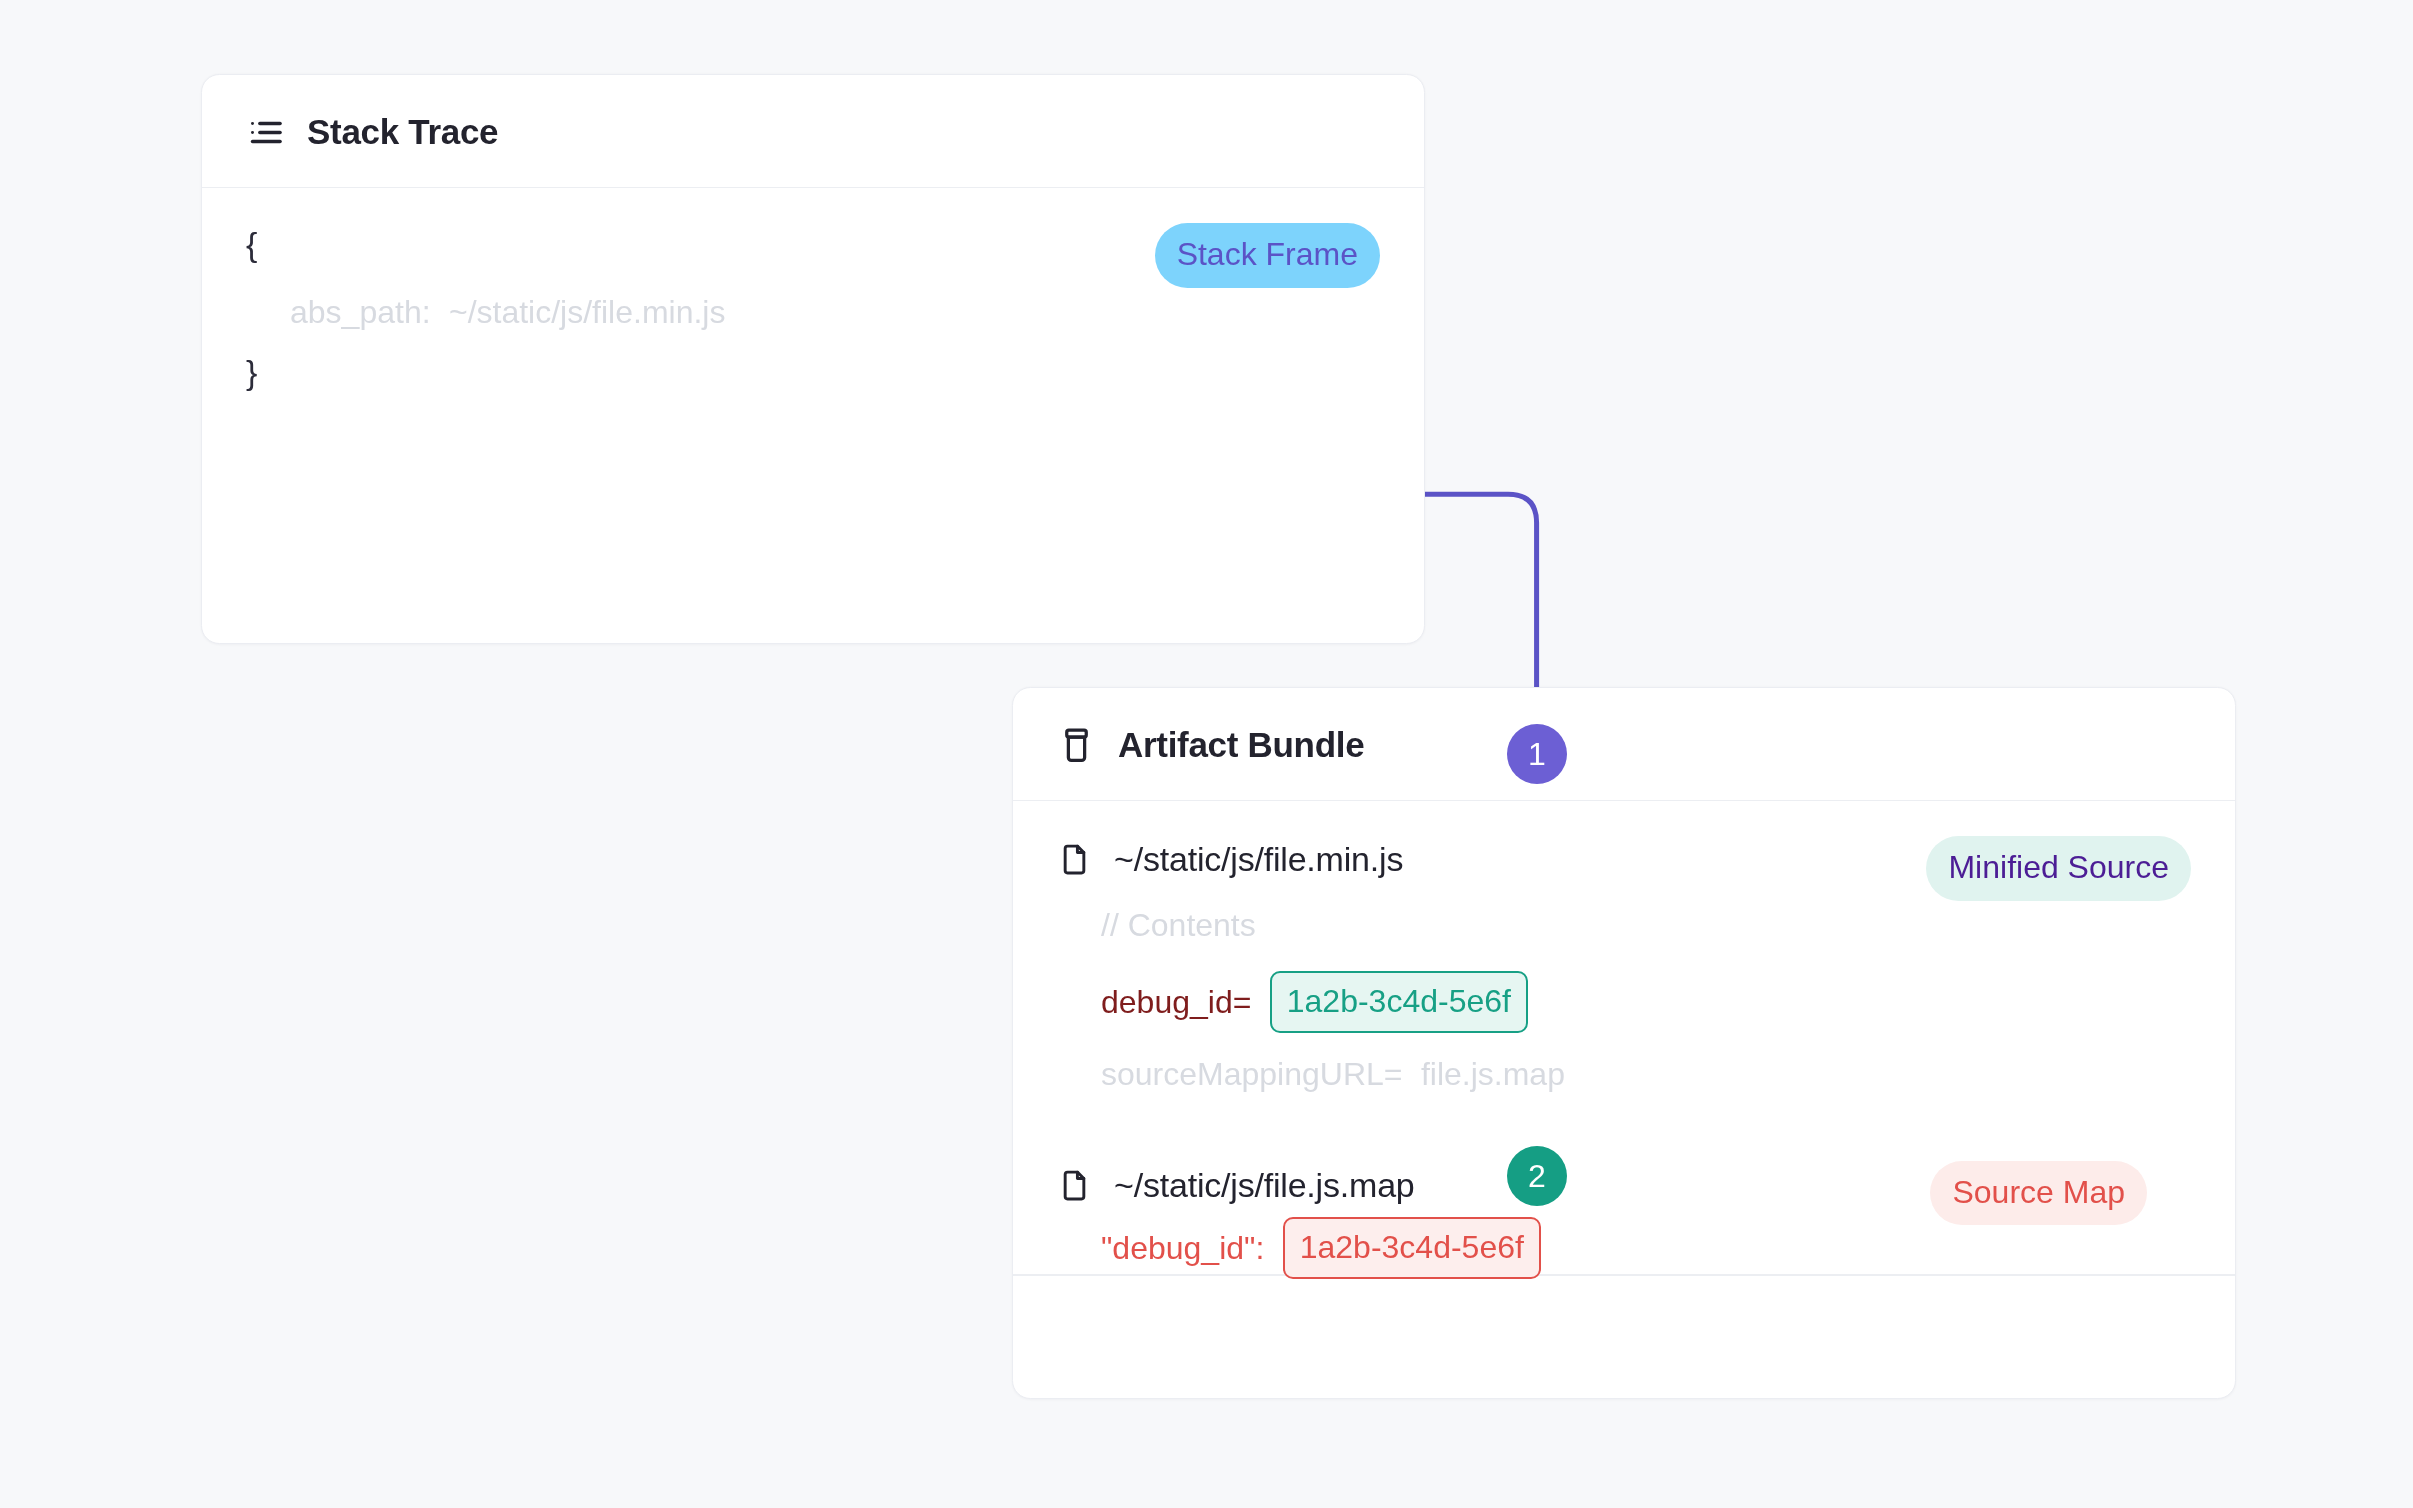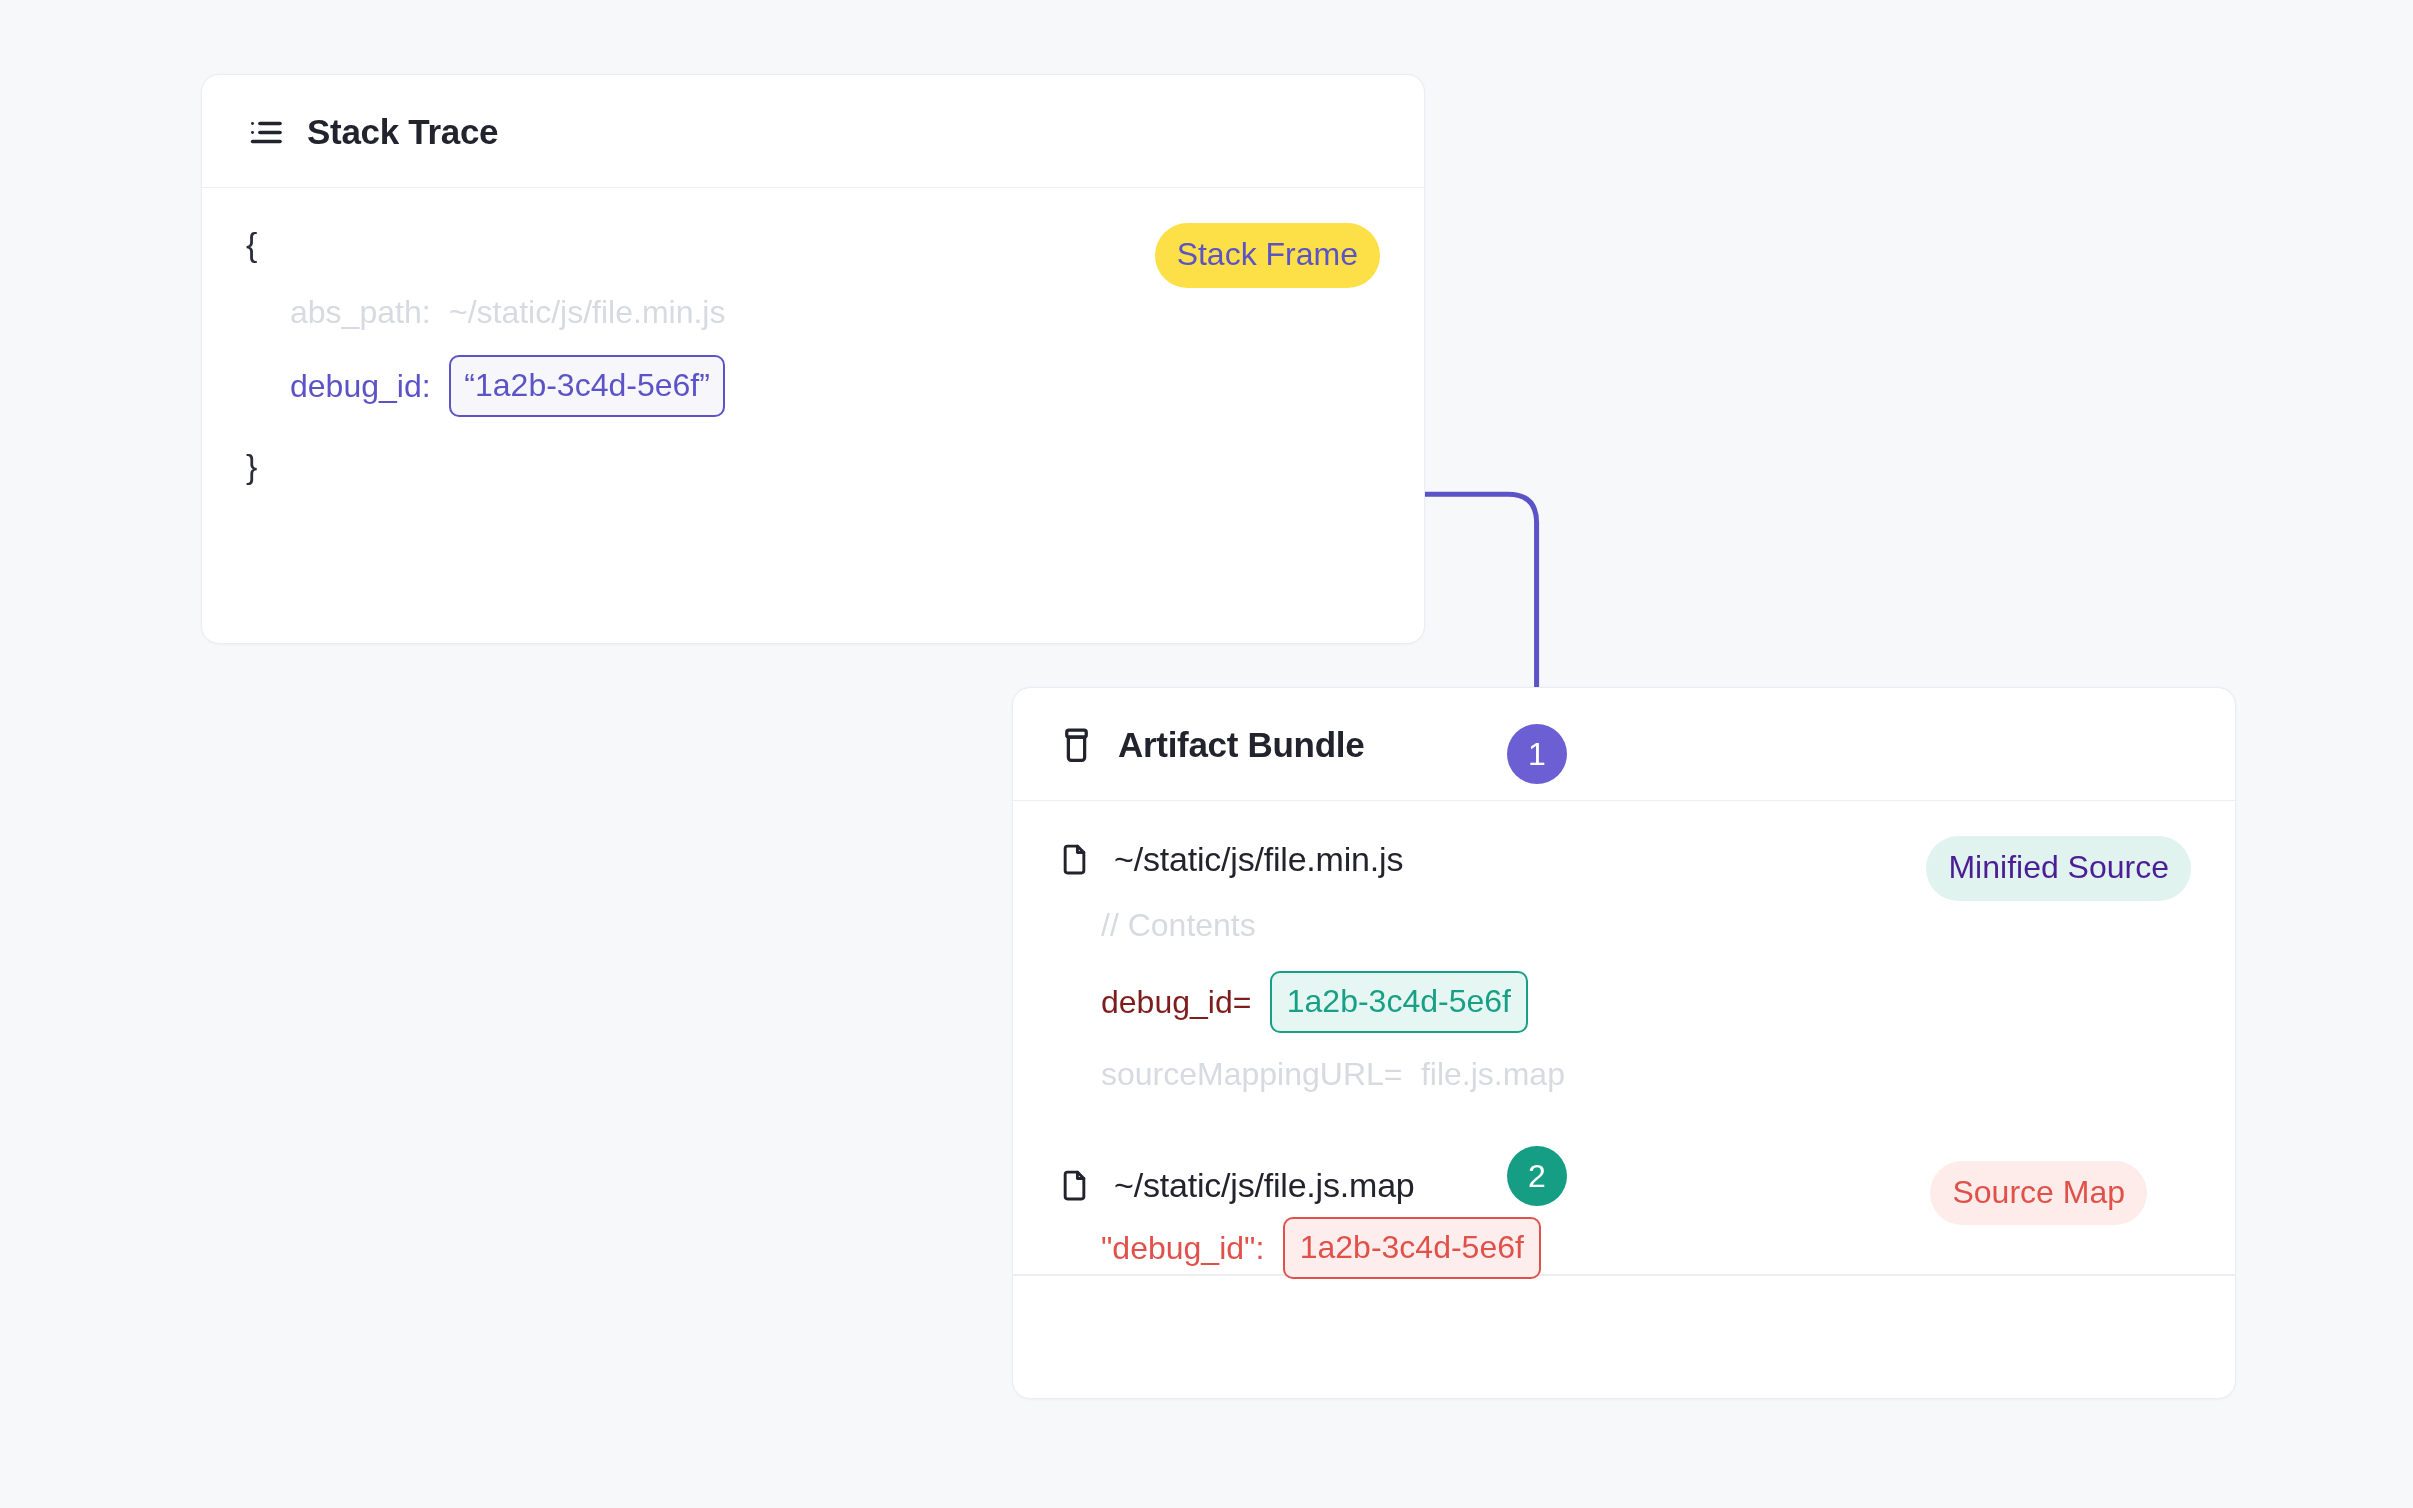--- a/index.html
+++ b/index.html
@@ -127,21 +127,21 @@
     display: inline-flex;
     align-items: center;
     justify-content: center;
     border-radius: 837px;
     font-size: 32px;
     line-height: 1;
     white-space: nowrap;
     padding: 15px 22px 17.6px 22px;
   }
 
-  .pill-purple { background: #fde047; color: #5b53c6; }
+  .pill-purple { background: #7dd3fc; color: #5b53c6; }
   .pill-teal   { background: #e0f3ef; color: #4c1d95; }
   .pill-red    { background: #fdecea; color: #e2504a; }
 
   
   .step {
     position: absolute;
     width: 60px; height: 60px;
     border-radius: 50%;
     display: flex;
     align-items: center;
@@ -212,24 +212,20 @@
       <div class="code-row" style="margin-bottom:35px;">
         <span class="brace">{</span>
       </div>
 
 
       <div class="code-row indent" style="margin-bottom:27px;">
         <span class="muted key-gap">abs_path:</span>
         <span class="muted">~/static/js/file.min.js</span>
       </div>
 
-      <div class="code-row indent" style="margin-bottom:32px;">
-        <span class="t-purple key-gap">debug_id:</span>
-        <span class="chip chip-purple">“1a2b-3c4d-5e6f”</span>
-      </div>
 
       <div class="code-row">
         <span class="brace">}</span>
       </div>
     </div>
   </div>
 
   <div class="card" style="left:1012px; top:687px; width:1224px; height:712px;">
 
     <div class="card-header">

